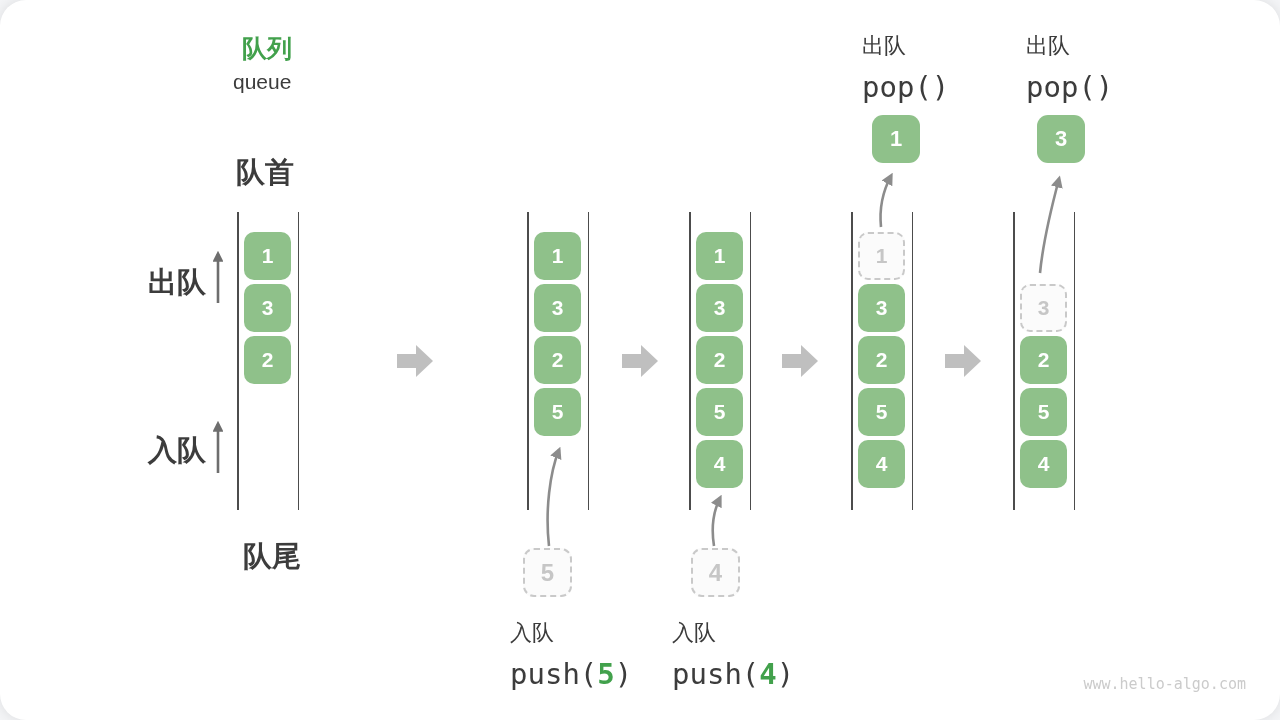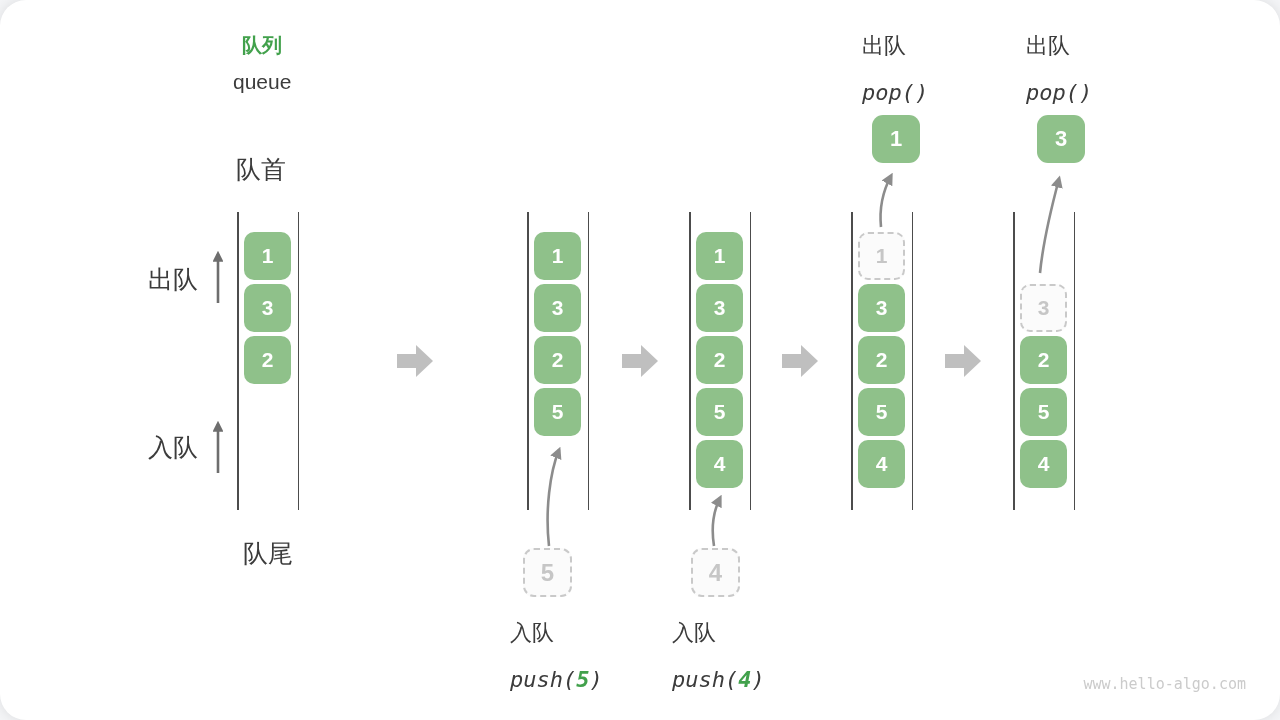--- a/index.html
+++ b/index.html
@@ -6,29 +6,29 @@
   html,body { width:1280px; height:720px; overflow:hidden; background:#f4f5f7;
               font-family:"Liberation Sans", sans-serif; }
   .card {
     position:absolute; left:0; top:0; width:1280px; height:720px;
     background:#ffffff; border-radius:26px;
     box-shadow:0 0 14px rgba(0,0,0,0.10);
   }
   .canvas { position:absolute; inset:0; }
 
   
-  .title-zh { position:absolute; left:242px; top:32px; font-size:20px; font-weight:700;
+  .title-zh { position:absolute; left:242px; top:32px; font-size:25px; font-weight:700;
               color:var(--accent-green,#42a14c); }
   .title-en { position:absolute; left:233px; top:70px; font-size:21px; color:var(--text-dark,#3c3c3c);
               font-family:Liberation Sans, sans-serif; }
-  .side-label { position:absolute; font-size:25px; font-weight:400; color:var(--text-dark,#3c3c3c); }
+  .side-label { position:absolute; font-size:29px; font-weight:700; color:var(--text-dark,#3c3c3c); }
   .op-group { position:absolute; }
   .op-zh   { font-size:22px; color:var(--text-dark,#3c3c3c); }
-  .op-code { margin-top:19px; font-size:22px; color:var(--text-dark,#3c3c3c);
-             font-family:"DejaVu Sans Mono", monospace;font-style:italic; }
+  .op-code { margin-top:9px; font-size:29px; color:var(--text-dark,#3c3c3c);
+             font-family:"DejaVu Sans Mono", monospace; }
   .op-code .arg { color:var(--accent-green,#42a14c); font-weight:700; }
 
   
   .queue-col { position:absolute; top:212px; width:62px; height:298px; }
   .wall { position:absolute; top:0; bottom:0; width:1.5px; background:var(--wall-color,#4c4c4c); }
   .wall.l { left:0; } .wall.r { right:0; }
   .slots { position:absolute; inset:0; }
 
   .box { position:absolute; left:7px; width:47px; height:48px; border-radius:10px;
          display:flex; align-items:center; justify-content:center;

